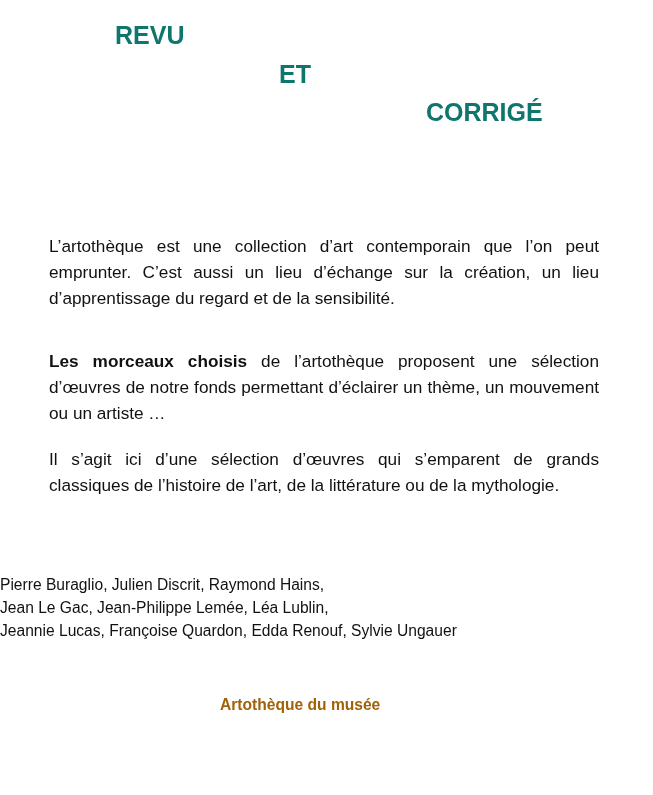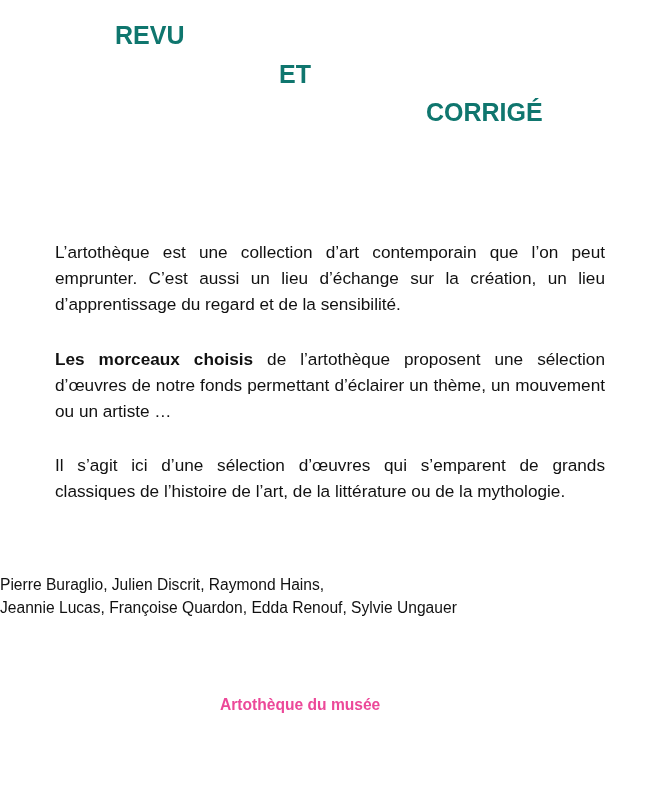--- a/index.html
+++ b/index.html
@@ -28,26 +28,26 @@
     #t2 { left: 279px; top: 59px; }
     #t3 { left: 392px; top: 97px; margin-left: 34px; }
 
     .para {
       position: absolute;
       left: 49px;
       width: 550px;
       font-size: 17.2px;
       line-height: 26px;
       text-align: justify;
-      margin: 6px;
+      margin: 0;
       color: #111;
     }
     .para b { font-weight: bold; }
     #p1 { top: 233px; }
-    #p2 { top: 340px; }
+    #p2 { top: 348px; }
     #p3 { top: 446px; }
 
     .artists {
       position: absolute;
       left: 0;
       width: 653px;
       top: 573px;
       text-align: left;
       font-size: 15.6px;
       line-height: 23px;
@@ -57,21 +57,21 @@
     .artists div { white-space: nowrap; }
 
     .address {
       position: absolute;
       left: 0;
       width: 568px;
       top: 694px;
       font-size: 15.6px;
       line-height: 22px;
       font-weight: bold;
-      color: #ec4899;
+      color: #a16207;
       margin: 0;
     }
     .address div { position: relative; white-space: nowrap; }
     #a1 { padding-left: 220px; }
     #a2 { padding-left: 236px; }
     #a3 { padding-left: 177px; }
   </style>
 </head>
 <body>
 
@@ -80,18 +80,19 @@
 <h1 class="title-word" id="t3">CORRIGÉ</h1>
 
 <p class="para" id="p1">L’artothèque est une collection d’art contemporain que l’on peut emprunter.  C’est aussi un lieu d’échange sur la création, un lieu d’apprentissage du regard et de la sensibilité.</p>
 
 <p class="para" id="p2"><b>Les morceaux choisis</b><span> de l’artothèque proposent une sélection d’œuvres de notre fonds permettant d’éclairer un thème, un mouvement ou un artiste …</span></p>
 
 <p class="para" id="p3">Il s’agit ici d’une sélection d’œuvres qui s’emparent de grands classiques de l’histoire de l’art, de la littérature ou de la mythologie.</p>
 
 <div class="artists">
   <div>Pierre Buraglio, Julien Discrit, Raymond Hains,</div>
+  <div>Jean Le Gac, Jean-Philippe Lemée, Léa Lublin,</div>
   <div>Jeannie Lucas, Françoise Quardon, Edda Renouf, Sylvie Ungauer</div>
 </div>
 
 <div class="address">
   <div id="a1">Artothèque du musée</div>
 </div>
 
 </body></html>

